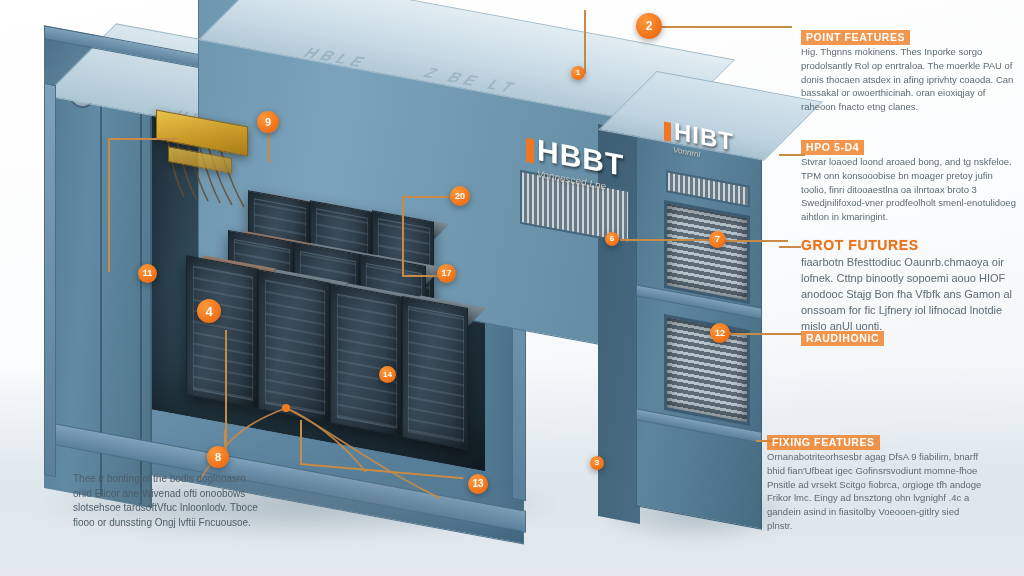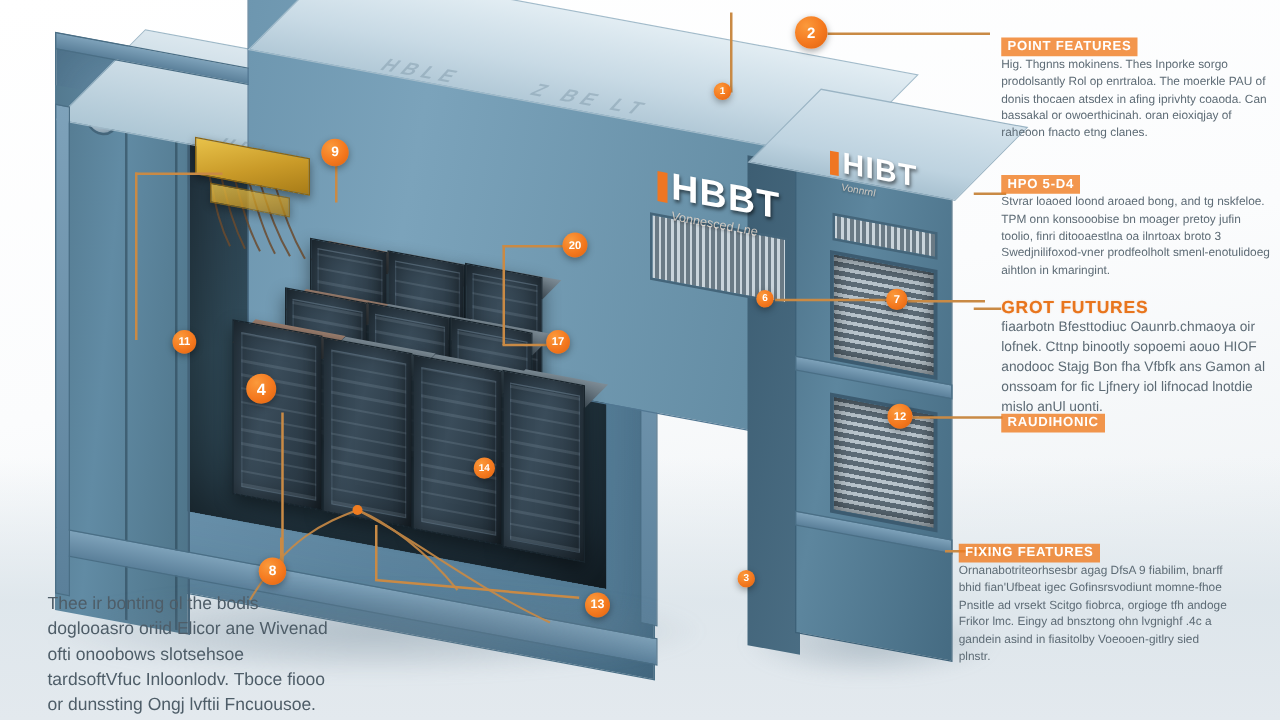--- a/index.html
+++ b/index.html
@@ -437,16 +437,16 @@
   <div class="callout-text" style="left:801px; top:328px; width:216px;">
     <div class="ct-head" style="font-size:10.5px;">RAUDIHONIC</div>
   </div>
 
   <div class="callout-text" style="left:767px; top:432px; width:216px;">
     <div class="ct-head" style="font-size:10.5px;">FIXING FEATURES</div>
     <div class="ct-body" style="font-size:9.5px;">Ornanabotriteorhsesbr agag DfsA 9 fiabilim, bnarff bhid fian'Ufbeat igec Gofinsrsvodiunt momne-fhoe Pnsitle ad vrsekt Scitgo fiobrca, orgioge tfh andoge Frikor lmc. Eingy ad bnsztong ohn lvgnighf .4c a gandein asind in fiasitolby Voeooen-gitlry sied plnstr.</div>
   </div>
 
   <div class="callout-text" style="left:38px; top:470px; width:228px;">
-    <div class="ct-body dark" style="font-size:14px; margin-top:2px;">Thee ir bonting ol the bodis doglooasro oriid Elicor ane Wivenad ofti onoobows slotsehsoe tardsoftVfuc Inloonlodv. Tboce fiooo or dunssting Ongj lvftii Fncuousoe.</div>
+    <div class="ct-body dark" style="font-size:10px; margin-top:2px;margin-left:35px;">Thee ir bonting ol the bodis doglooasro oriid Elicor ane Wivenad ofti onoobows slotsehsoe tardsoftVfuc Inloonlodv. Tboce fiooo or dunssting Ongj lvftii Fncuousoe.</div>
   </div>
 
 </div>
 
 </body></html>

